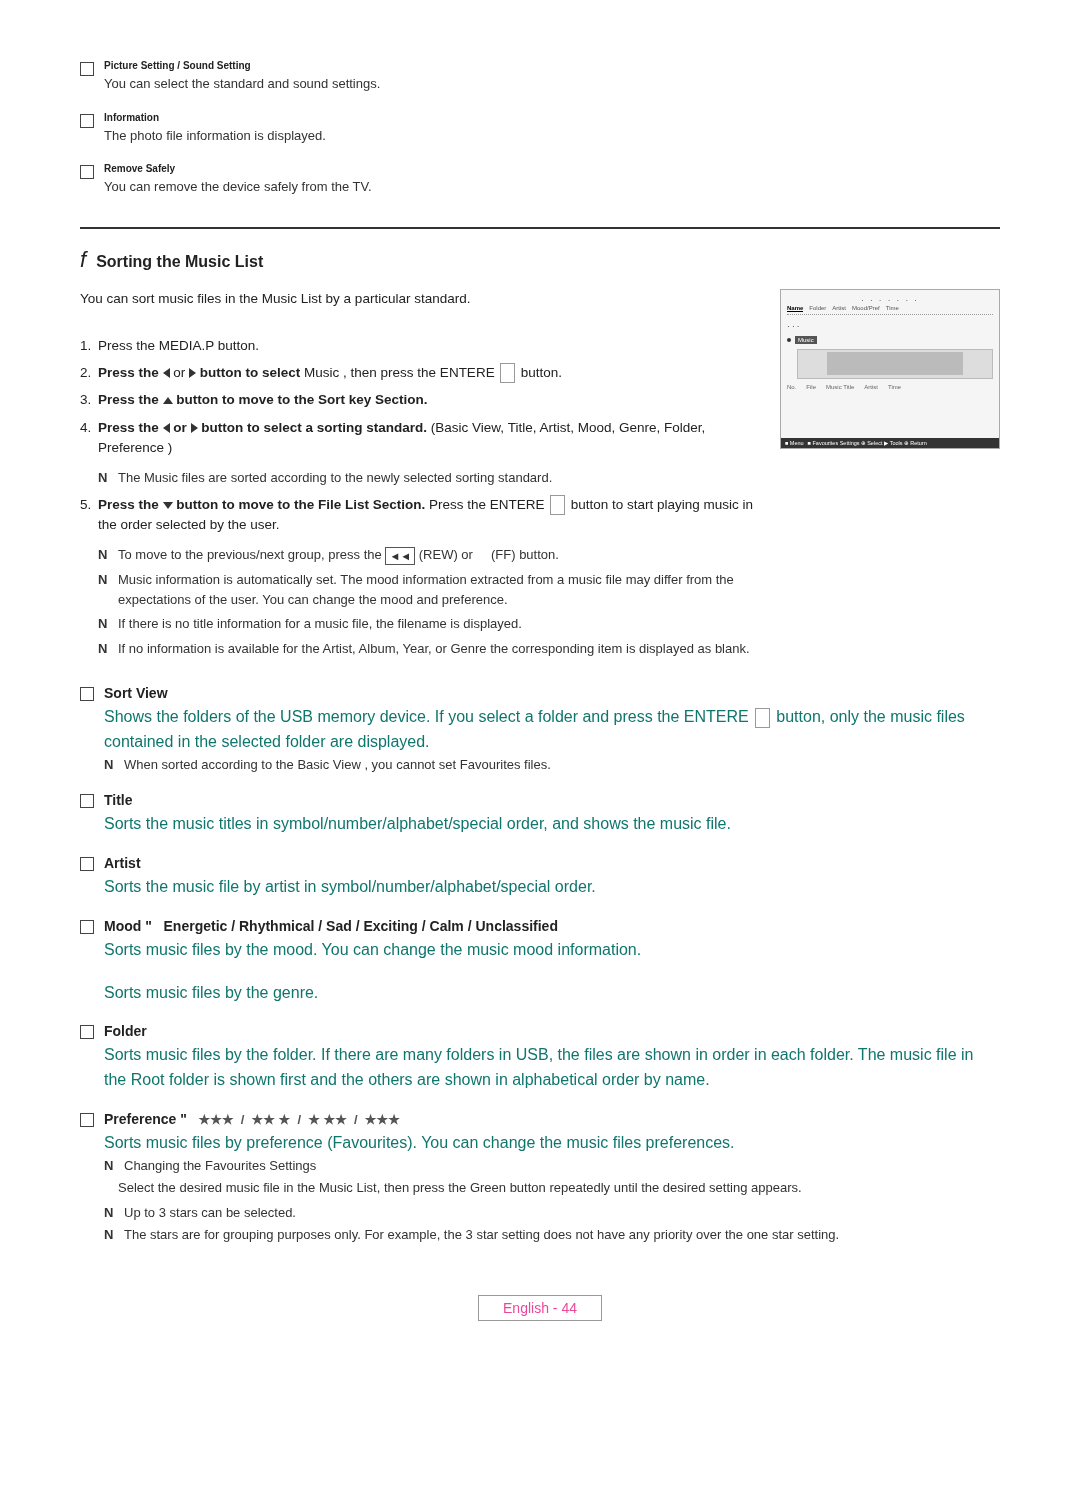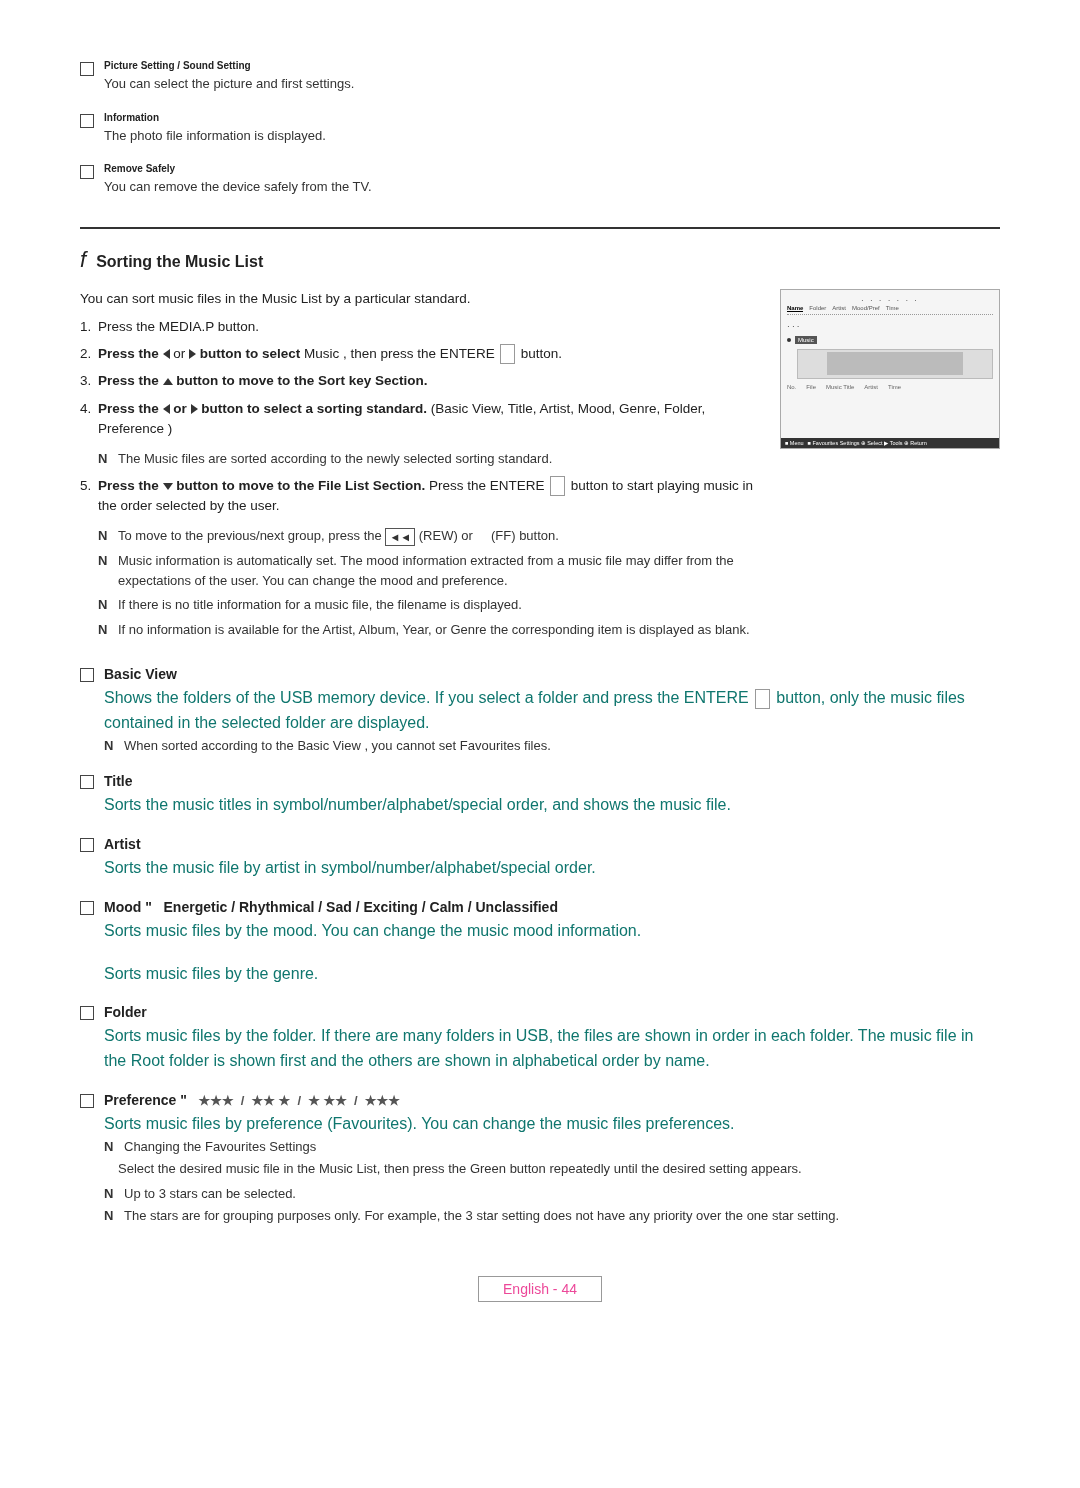--- a/index.html
+++ b/index.html
@@ -180,21 +180,21 @@
       display: flex;
       gap: 10px;
       font-size: 6px;
       color: #666;
       margin-top: 2px;
     }
 
     .intro-text {
       font-size: 13.5px;
       color: #222;
-      margin-bottom: 8px;
+      margin-bottom: 27px;
       line-height: 1.5;
     }
 
     .numbered-list {
       list-style: none;
       padding: 0;
       margin-bottom: 10px;
     }
 
     .numbered-list li {
@@ -354,21 +354,21 @@
     }
   </style>
 </head>
 <body>
 
 <div>
   <div class="section-item">
     <span class="checkbox-icon"></span>
     <div class="section-content">
       <div class="section-title">Picture Setting / Sound Setting</div>
-      <div class="section-desc">You can select the picture and first settings.</div>
+      <div class="section-desc">You can select the standard and sound settings.</div>
     </div>
   </div>
 
   <div class="section-item">
     <span class="checkbox-icon"></span>
     <div class="section-content">
       <div class="section-title">Information</div>
       <div class="section-desc">The photo file information is displayed.</div>
     </div>
   </div>
@@ -490,21 +490,21 @@
       </div>
     </div>
   </div>
 </div>
 
 <div style="margin-top: 22px;">
 
   <div class="sub-section">
     <div class="sub-section-header">
       <span class="checkbox-icon"></span>
-      <span class="sub-title">Basic View</span>
+      <span class="sub-title">Sort View</span>
     </div>
     <div class="sub-desc">
       Shows the folders of the USB memory device. If you select a folder and press the ENTERE <span class="entere-box">&nbsp;&nbsp;</span> button, only the music files contained in the selected folder are displayed.
     </div>
     <div class="sub-note">
       <span class="note-n">N</span>
       <span>When sorted according to the Basic View , you cannot set Favourites files.</span>
     </div>
   </div>
 

